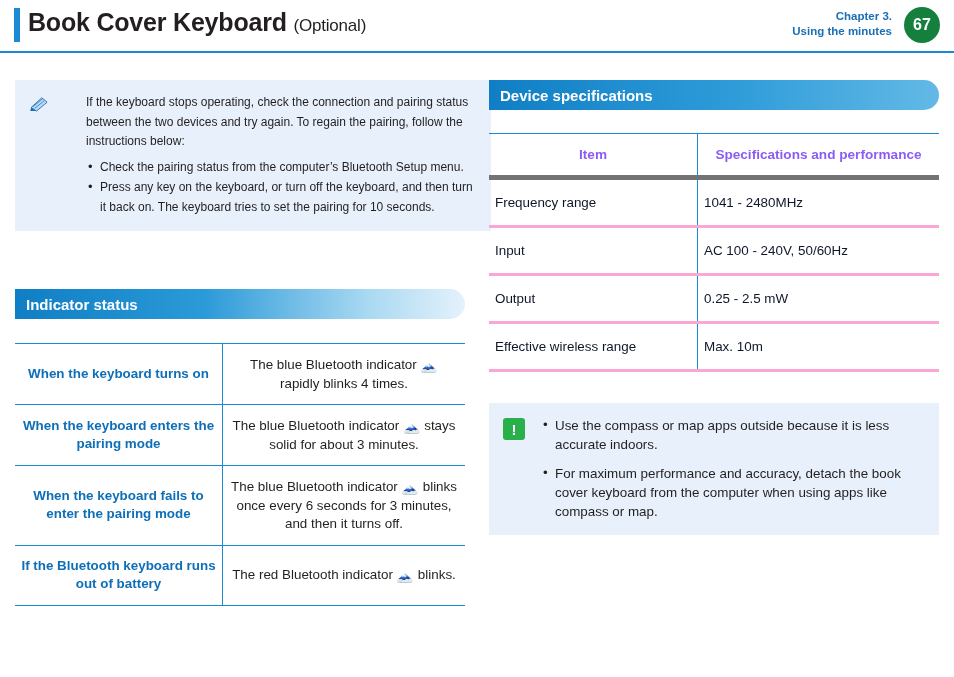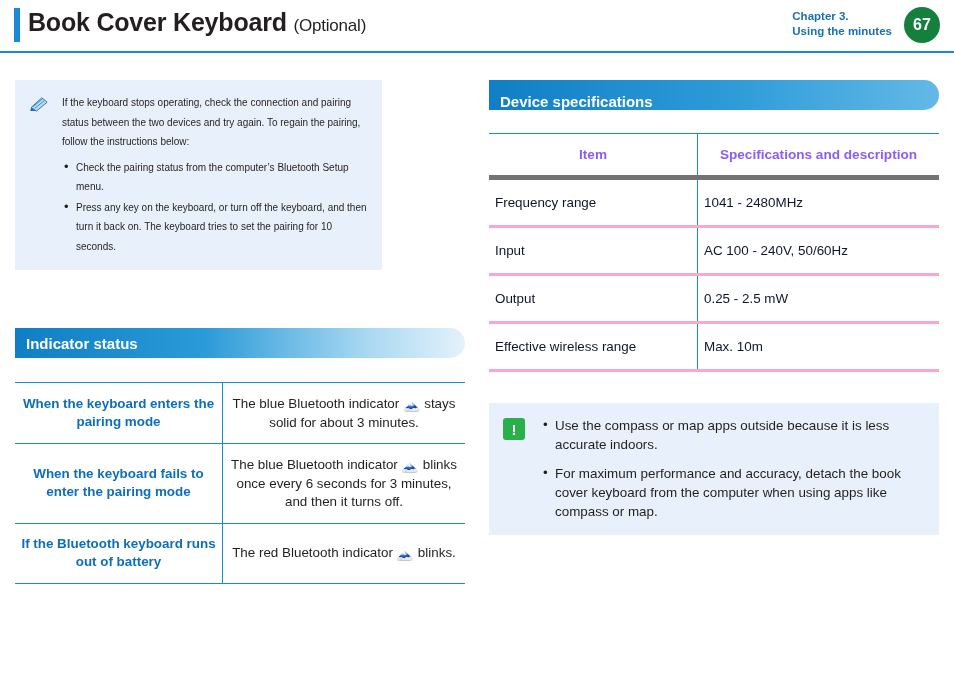--- a/index.html
+++ b/index.html
@@ -52,21 +52,21 @@
     left: 0;
     top: 51px;
     width: 954px;
     height: 2px;
     background: #1b8ad4;
   }
   .chapter-block {
     position: absolute;
     right: 62px;
     top: 9px;
-    text-align: left;
+    text-align: right;
     color: #1b6fb5;
     font-size: 11.5px;
     font-weight: bold;
     line-height: 15px;
   }
   .page-circle {
     position: absolute;
     right: 14px;
     top: 7px;
     width: 36px;
@@ -92,24 +92,24 @@
     position: absolute;
     left: 489px;
     top: 80px;
     width: 450px;
   }
 
   
   .note-box {
     position: relative;
     background: #e8f1fb;
-    padding: 13px 14px 14px 47px;
+    padding: 13px 14px 14px 71px;
     box-sizing: border-box;
-    width: 367px;
-    font-size: 10px;
+    width: 476px;
+    font-size: 12px;
     line-height: 19.5px;
     color: #231f20;
   }
   .note-icon-pencil {
     position: absolute;
     left: 14px;
     top: 16px;
     width: 22px;
     height: 16px;
   }
@@ -145,21 +145,20 @@
     align-items: center;
     padding-left: 11px;
     box-sizing: border-box;
   }
   .section-bar.rounded-right {
     border-top-right-radius: 15px;
     border-bottom-right-radius: 15px;
   }
   .section-bar.solid {
     background: linear-gradient(to right, #0f7ec4 0%, #2f9cd9 55%, #63b9e6 100%);
-    align-items: flex-end;
   }
 
   
   .ind-table {
     width: 450px;
     border-collapse: collapse;
     margin-top: 24px;
     font-size: 13.4px;
   }
   .ind-table td {
@@ -300,20 +299,28 @@
 
   <div style="height:58px"></div>
 
   <div class="section-bar rounded-right">
     <span>Indicator status</span>
   </div>
 
   <table class="ind-table">
     <tbody>
       <tr>
+        <td>When the keyboard turns on</td>
+        <td>
+          <span>The blue Bluetooth indicator</span>
+          <span class="bt-glyph">🗻</span>
+          <span>rapidly blinks 4 times.</span>
+        </td>
+      </tr>
+      <tr>
         <td>When the keyboard enters the pairing mode</td>
         <td>
           <span>The blue Bluetooth indicator</span>
           <span class="bt-glyph">🗻</span>
           <span>stays solid for about 3 minutes.</span>
         </td>
       </tr>
       <tr>
         <td>When the keyboard fails to enter the pairing mode</td>
         <td>
@@ -337,21 +344,21 @@
 <div class="col-right">
 
   <div class="section-bar solid rounded-right">
     <span>Device specifications</span>
   </div>
 
   <table class="spec-table">
     <thead>
       <tr>
         <th>Item</th>
-        <th>Specifications and description</th>
+        <th>Specifications and performance</th>
       </tr>
     </thead>
     <tbody>
       <tr>
         <td>Frequency range</td>
         <td>1041 - 2480MHz</td>
       </tr>
       <tr>
         <td>Input</td>
         <td>AC 100 - 240V, 50/60Hz</td>

